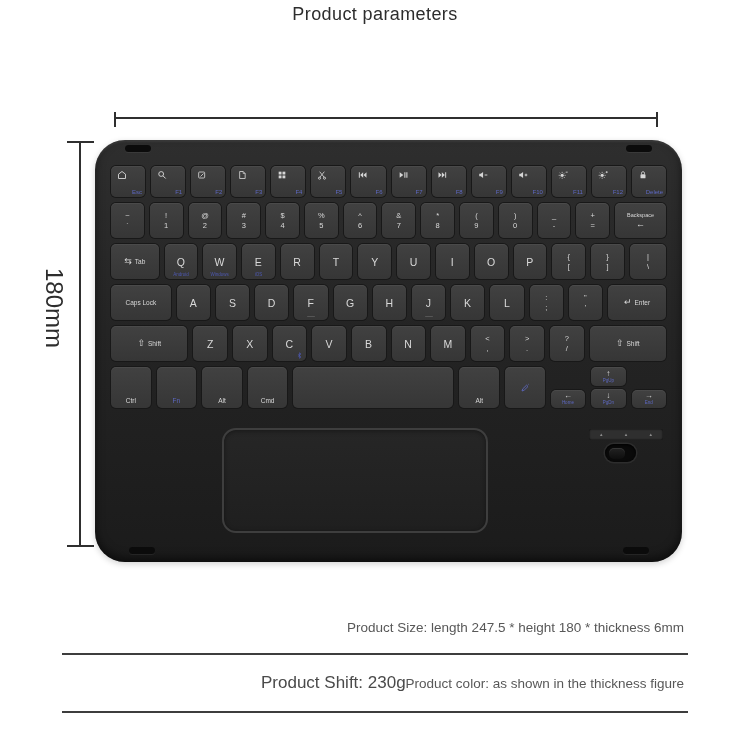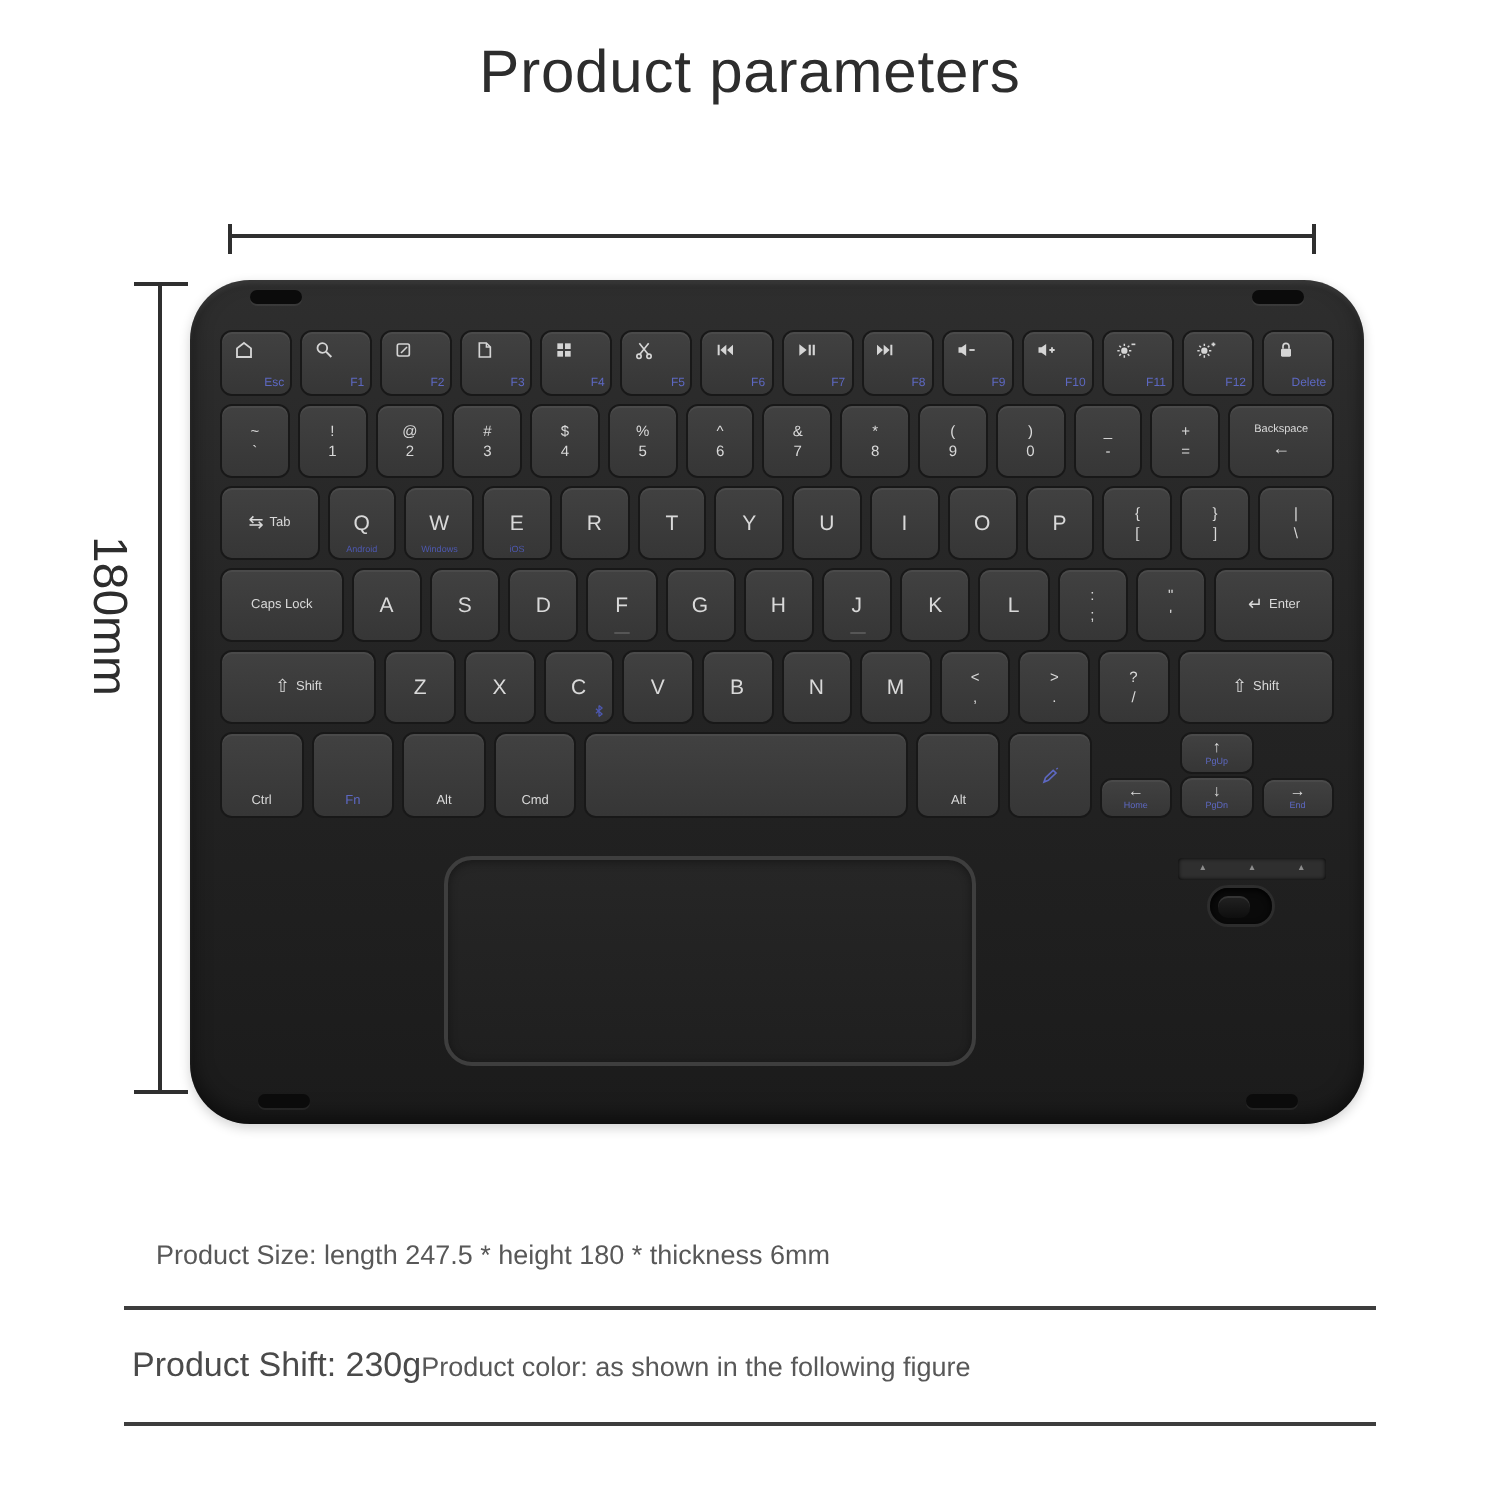--- a/index.html
+++ b/index.html
@@ -1,21 +1,21 @@
 <!DOCTYPE html>
 <html><head>
 <meta charset="utf-8">
 <style>
   html,body{margin:0;padding:0;background:#fff;}
   .page{position:relative;width:750px;height:750px;background:#ffffff;overflow:hidden;
         font-family:"Liberation Sans",sans-serif;color:#2e2e2e;}
 
   
-  .title{position:absolute;top:20px;left:0;width:100%;text-align:center;
-         font-size:30px;color:#2d2d2d;letter-spacing:.4px;}
+  .title{position:absolute;top:4px;left:0;width:100%;text-align:center;
+         font-size:18px;color:#2d2d2d;letter-spacing:.4px;}
   .dim-w-label{position:absolute;top:79px;left:130px;width:542px;text-align:center;
                font-size:24px;color:#2d2d2d;}
   .dim-w-line{position:absolute;top:117px;left:115px;width:542px;height:0;
               border-top:2px solid #2f2f2f;}
   .dim-w-line::before,.dim-w-line::after{content:"";position:absolute;top:-7px;width:2px;height:15px;background:#2f2f2f;}
   .dim-w-line::before{left:-1px}.dim-w-line::after{right:-1px}
   .dim-h-line{position:absolute;left:79px;top:142px;height:404px;width:0;
               border-left:2px solid #2f2f2f;}
   .dim-h-line::before,.dim-h-line::after{content:"";position:absolute;left:-14px;width:27px;height:2px;background:#2f2f2f;}
   .dim-h-line::before{top:-1px}.dim-h-line::after{bottom:-1px}
@@ -73,21 +73,21 @@
                 display:flex;justify-content:space-around;align-items:center;}
   .plate-mark{font-size:5px;color:#8d8d8d;line-height:1;}
   .switch{position:absolute;left:510px;top:304px;width:31px;height:18px;border-radius:9px;
           background:#0a0a0a;box-shadow:0 0 0 1.5px #2d2d2d,inset 0 1px 3px #000;}
   .switch-knob{position:absolute;left:4px;top:3.5px;width:16px;height:11px;border-radius:5px;
                background:linear-gradient(180deg,#222,#0e0e0e);
                box-shadow:inset 0 1px 0 rgba(255,255,255,.09);}
 
   
   .specs{position:absolute;left:62px;right:62px;top:601px;}
-  .spec-row{display:flex;justify-content:flex-start;align-items:center;
+  .spec-row{display:flex;justify-content:flex-end;align-items:center;
             border-bottom:2px solid #3d3d3d;padding:0 4px;box-sizing:border-box;}
   .spec-row.r1{height:54px;}
   .spec-row.r2{height:58px;}
   .spec-row.r1 .spec-sm{padding-left:12px;}
   .spec-sm{font-size:13.5px;color:#585858;}
   .spec-lg{font-size:17px;color:#4a4a4a;}
 </style>
 </head>
 <body>
 
@@ -556,17 +556,17 @@
       <div class="switch-knob"></div>
     </div>
   </div>
 
   <div class="specs">
     <div class="spec-row r1">
       <span class="spec-sm">Product Size: length 247.5 * height 180 * thickness 6mm</span>
     </div>
     <div class="spec-row r2">
       <span class="spec-lg">Product Shift: 230g</span>
-      <span class="spec-sm">Product color: as shown in the following figure</span>
+      <span class="spec-sm">Product color: as shown in the thickness figure</span>
     </div>
   </div>
 
 </div>
 
 </body></html>

